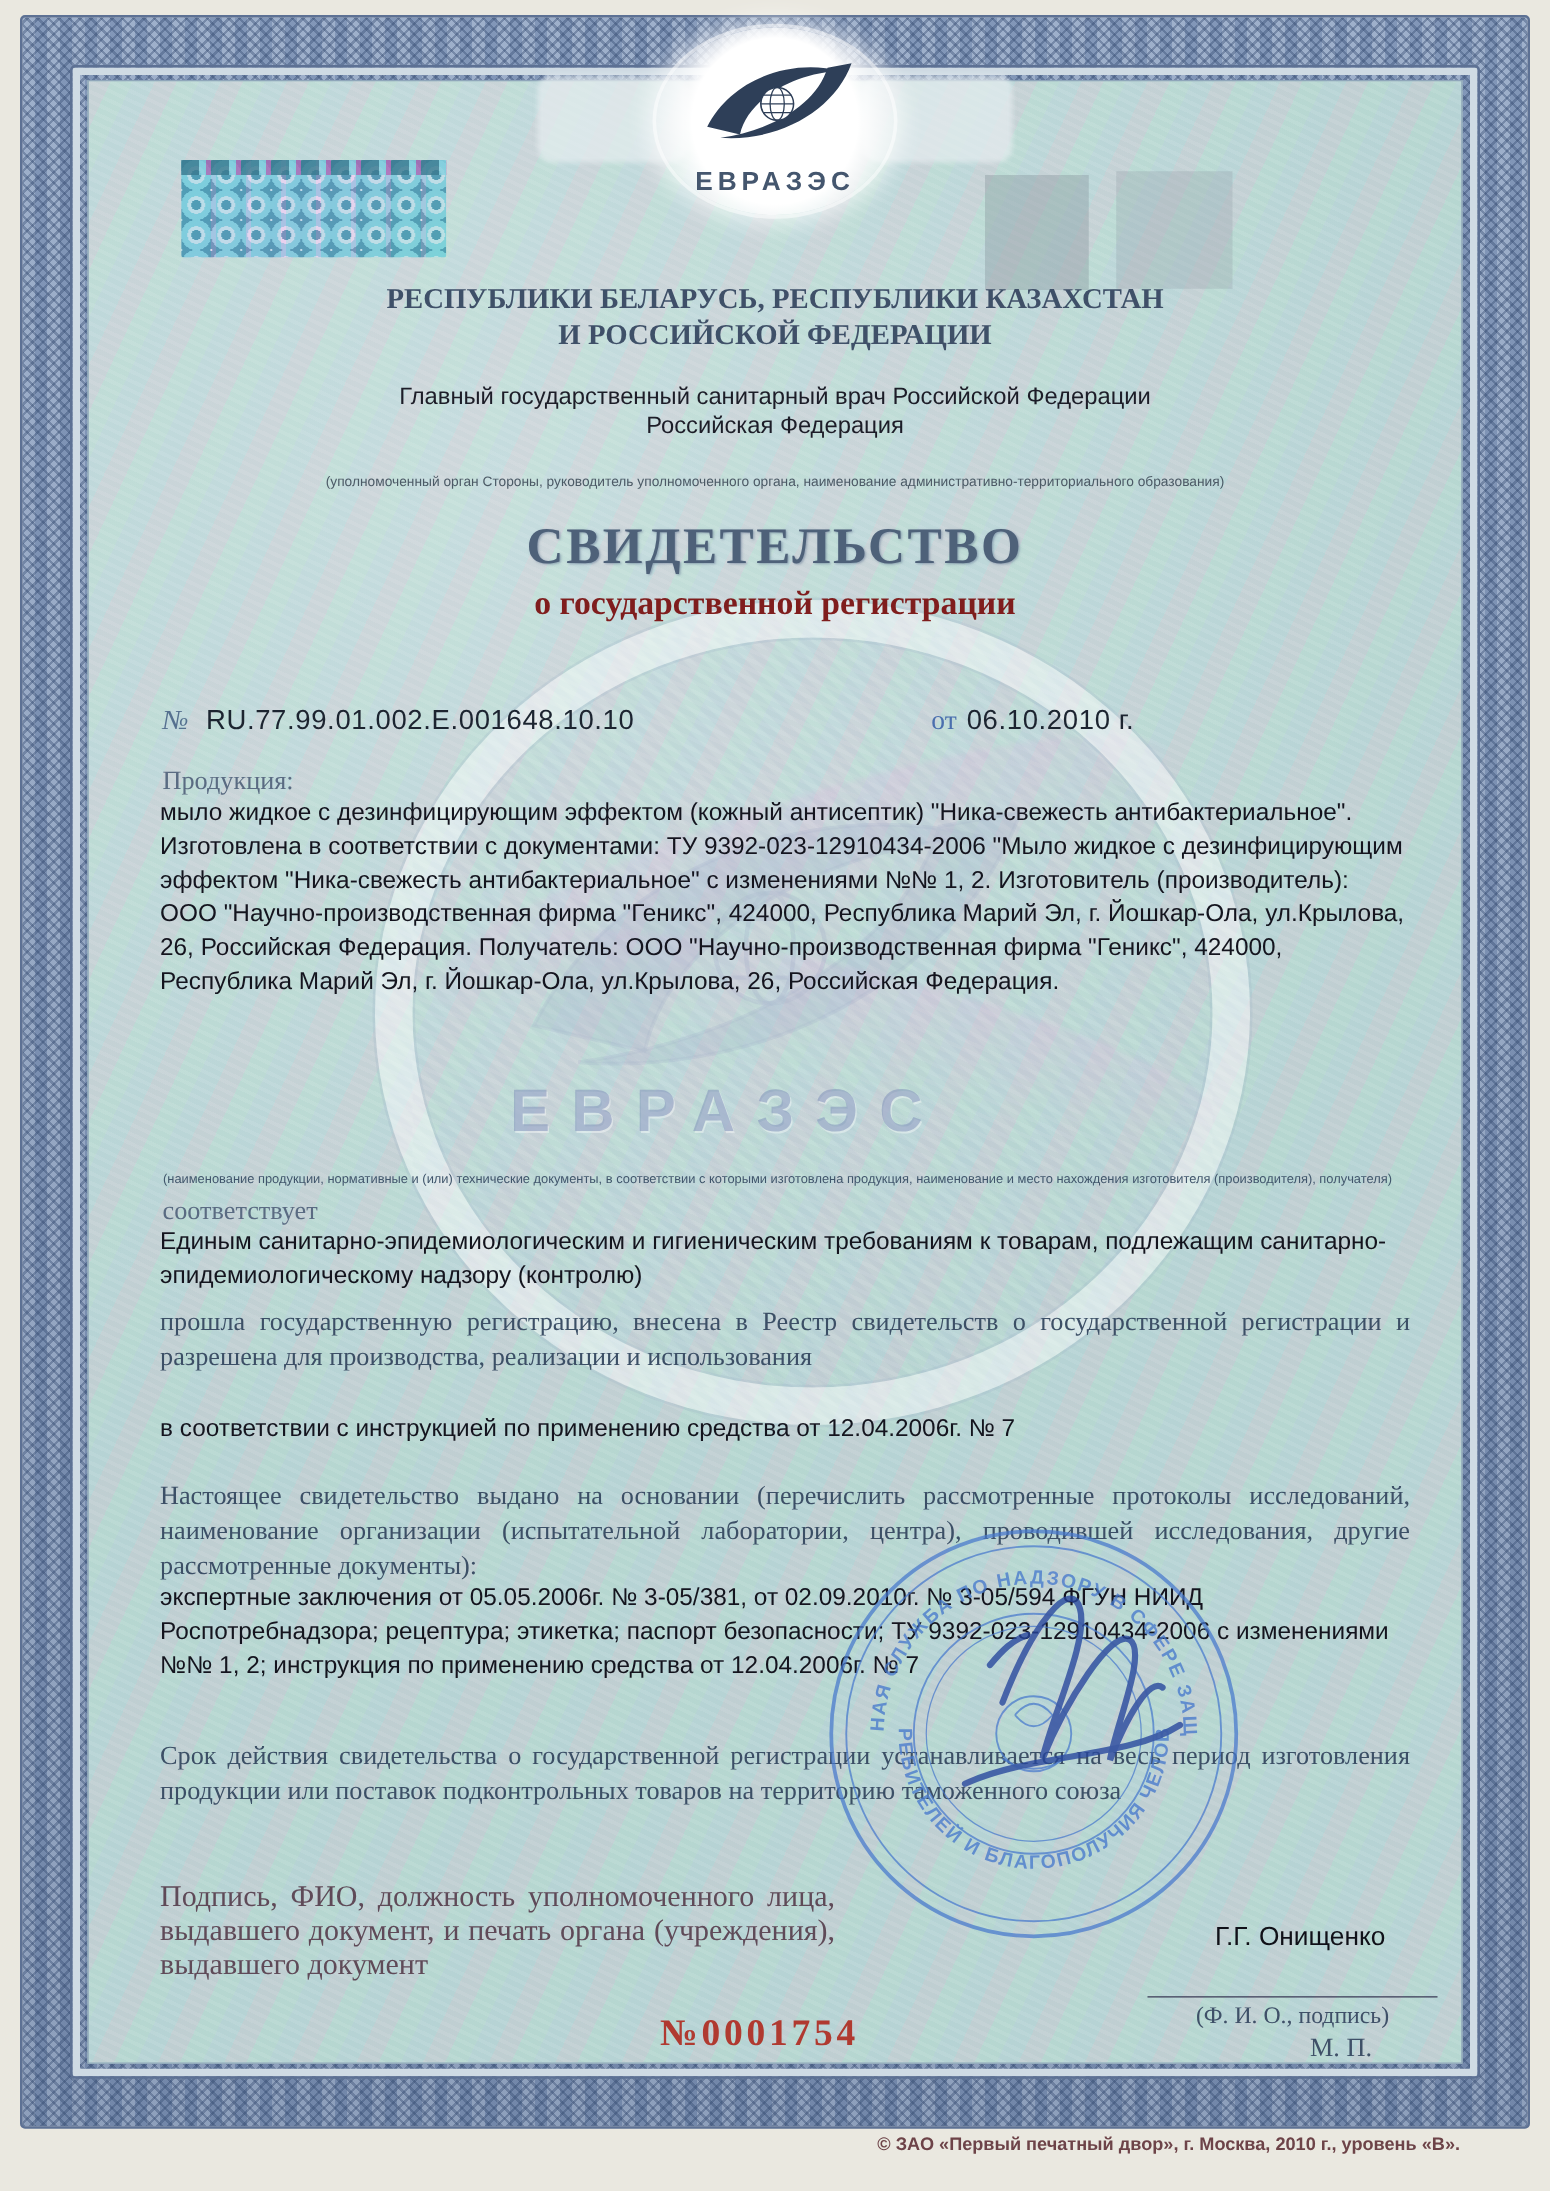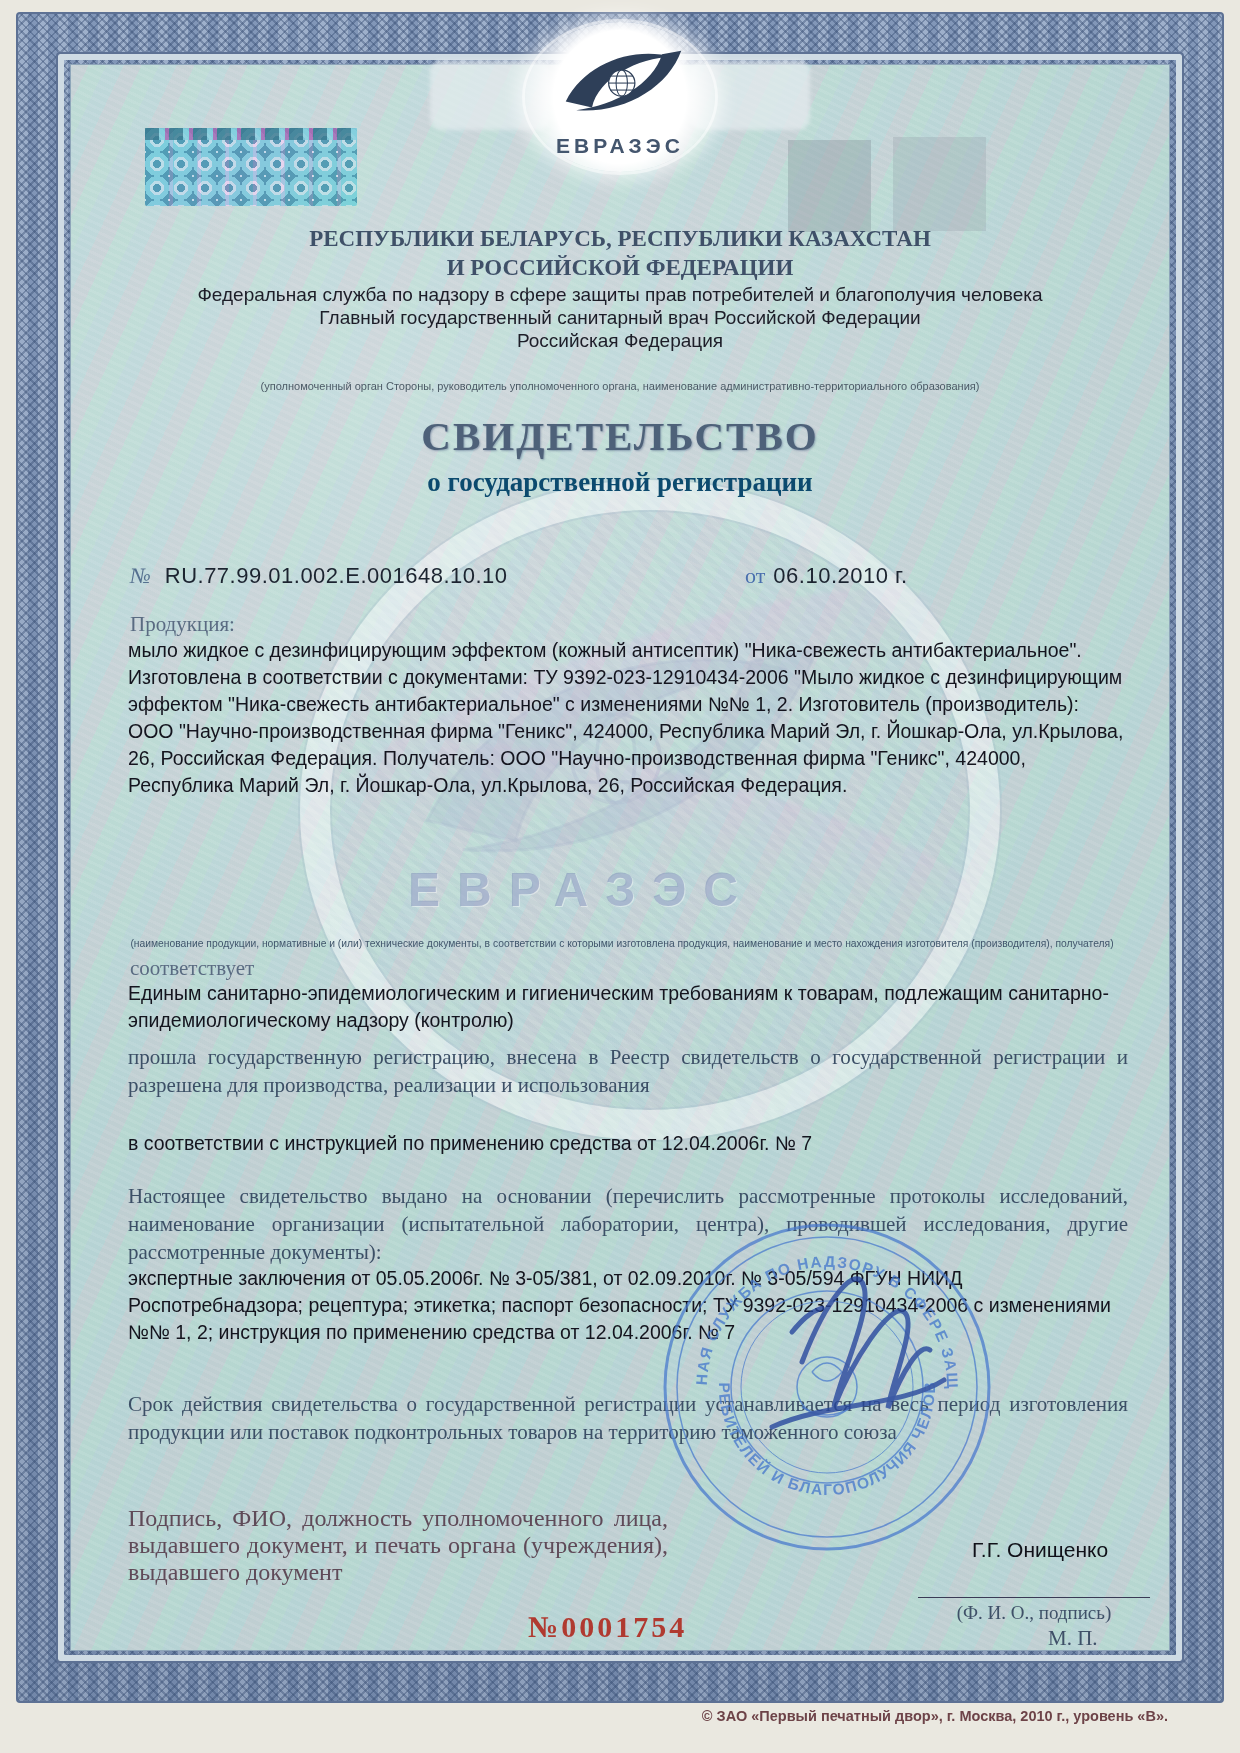--- a/index.html
+++ b/index.html
@@ -53,21 +53,21 @@
   .org2{top:226px;font-size:23px;}
   .org3{top:255px;font-size:23px;}
   .agency{position:absolute;left:100px;width:1040px;text-align:center;color:#1d1d28;font-size:19px;}
   .ag1{top:284px;} .ag2{top:307px;} .ag3{top:330px;}
   .auth-caption{position:absolute;left:120px;top:380px;width:1000px;text-align:center;
      font-size:11px;color:#4c5a66;}
   .title{position:absolute;left:120px;top:412px;width:1000px;text-align:center;
      font-family:"Liberation Serif",serif;font-weight:bold;font-size:41px;letter-spacing:2px;
      color:#4e6179;text-shadow:1px 1px 2px rgba(90,110,140,.55);}
   .subtitle{position:absolute;left:120px;top:467px;width:1000px;text-align:center;
-     font-family:"Liberation Serif",serif;font-weight:bold;font-size:27px;color:#0c4a6e;}
+     font-family:"Liberation Serif",serif;font-weight:bold;font-size:27px;color:#7f1d1d;}
   
   .numrow{position:absolute;left:130px;top:563px;width:990px;font-size:22px;}
   .num-label{font-family:"Liberation Serif",serif;color:#55708f;font-style:italic;margin-right:14px;}
   .num-value{color:#1c2430;letter-spacing:.5px;}
   .date-wrap{position:absolute;left:615px;top:0;}
   .date-label{font-family:"Liberation Serif",serif;color:#4a6fae;margin-right:8px;}
   
   .lbl-serif{font-family:"Liberation Serif",serif;color:#5a6b82;font-size:21px;}
   .sans-block{color:#14141e;font-size:19.5px;line-height:27px;}
   .serif-block{font-family:"Liberation Serif",serif;color:#3c4f66;font-size:21px;line-height:28px;text-align:justify;}
@@ -164,21 +164,20 @@
   </div>
 
   <div class="holo">
     <div class="holo-top"></div>
   </div>
   <div class="patch1"></div>
   <div class="patch2"></div>
 
   <div class="org org2">РЕСПУБЛИКИ БЕЛАРУСЬ, РЕСПУБЛИКИ КАЗАХСТАН</div>
   <div class="org org3">И РОССИЙСКОЙ ФЕДЕРАЦИИ</div>
-  <div class="agency ag1">Федеральная служба по надзору в сфере защиты прав потребителей и благополучия человека</div>
   <div class="agency ag2">Главный государственный санитарный врач Российской Федерации</div>
   <div class="agency ag3">Российская Федерация</div>
   <div class="auth-caption">(уполномоченный орган Стороны, руководитель уполномоченного органа, наименование административно-территориального образования)</div>
 
   <div class="title">СВИДЕТЕЛЬСТВО</div>
   <div class="subtitle">о государственной регистрации</div>
 
   <div class="numrow">
     <span class="num-label">№</span><span class="num-value">RU.77.99.01.002.Е.001648.10.10</span>
     <span class="date-wrap">

